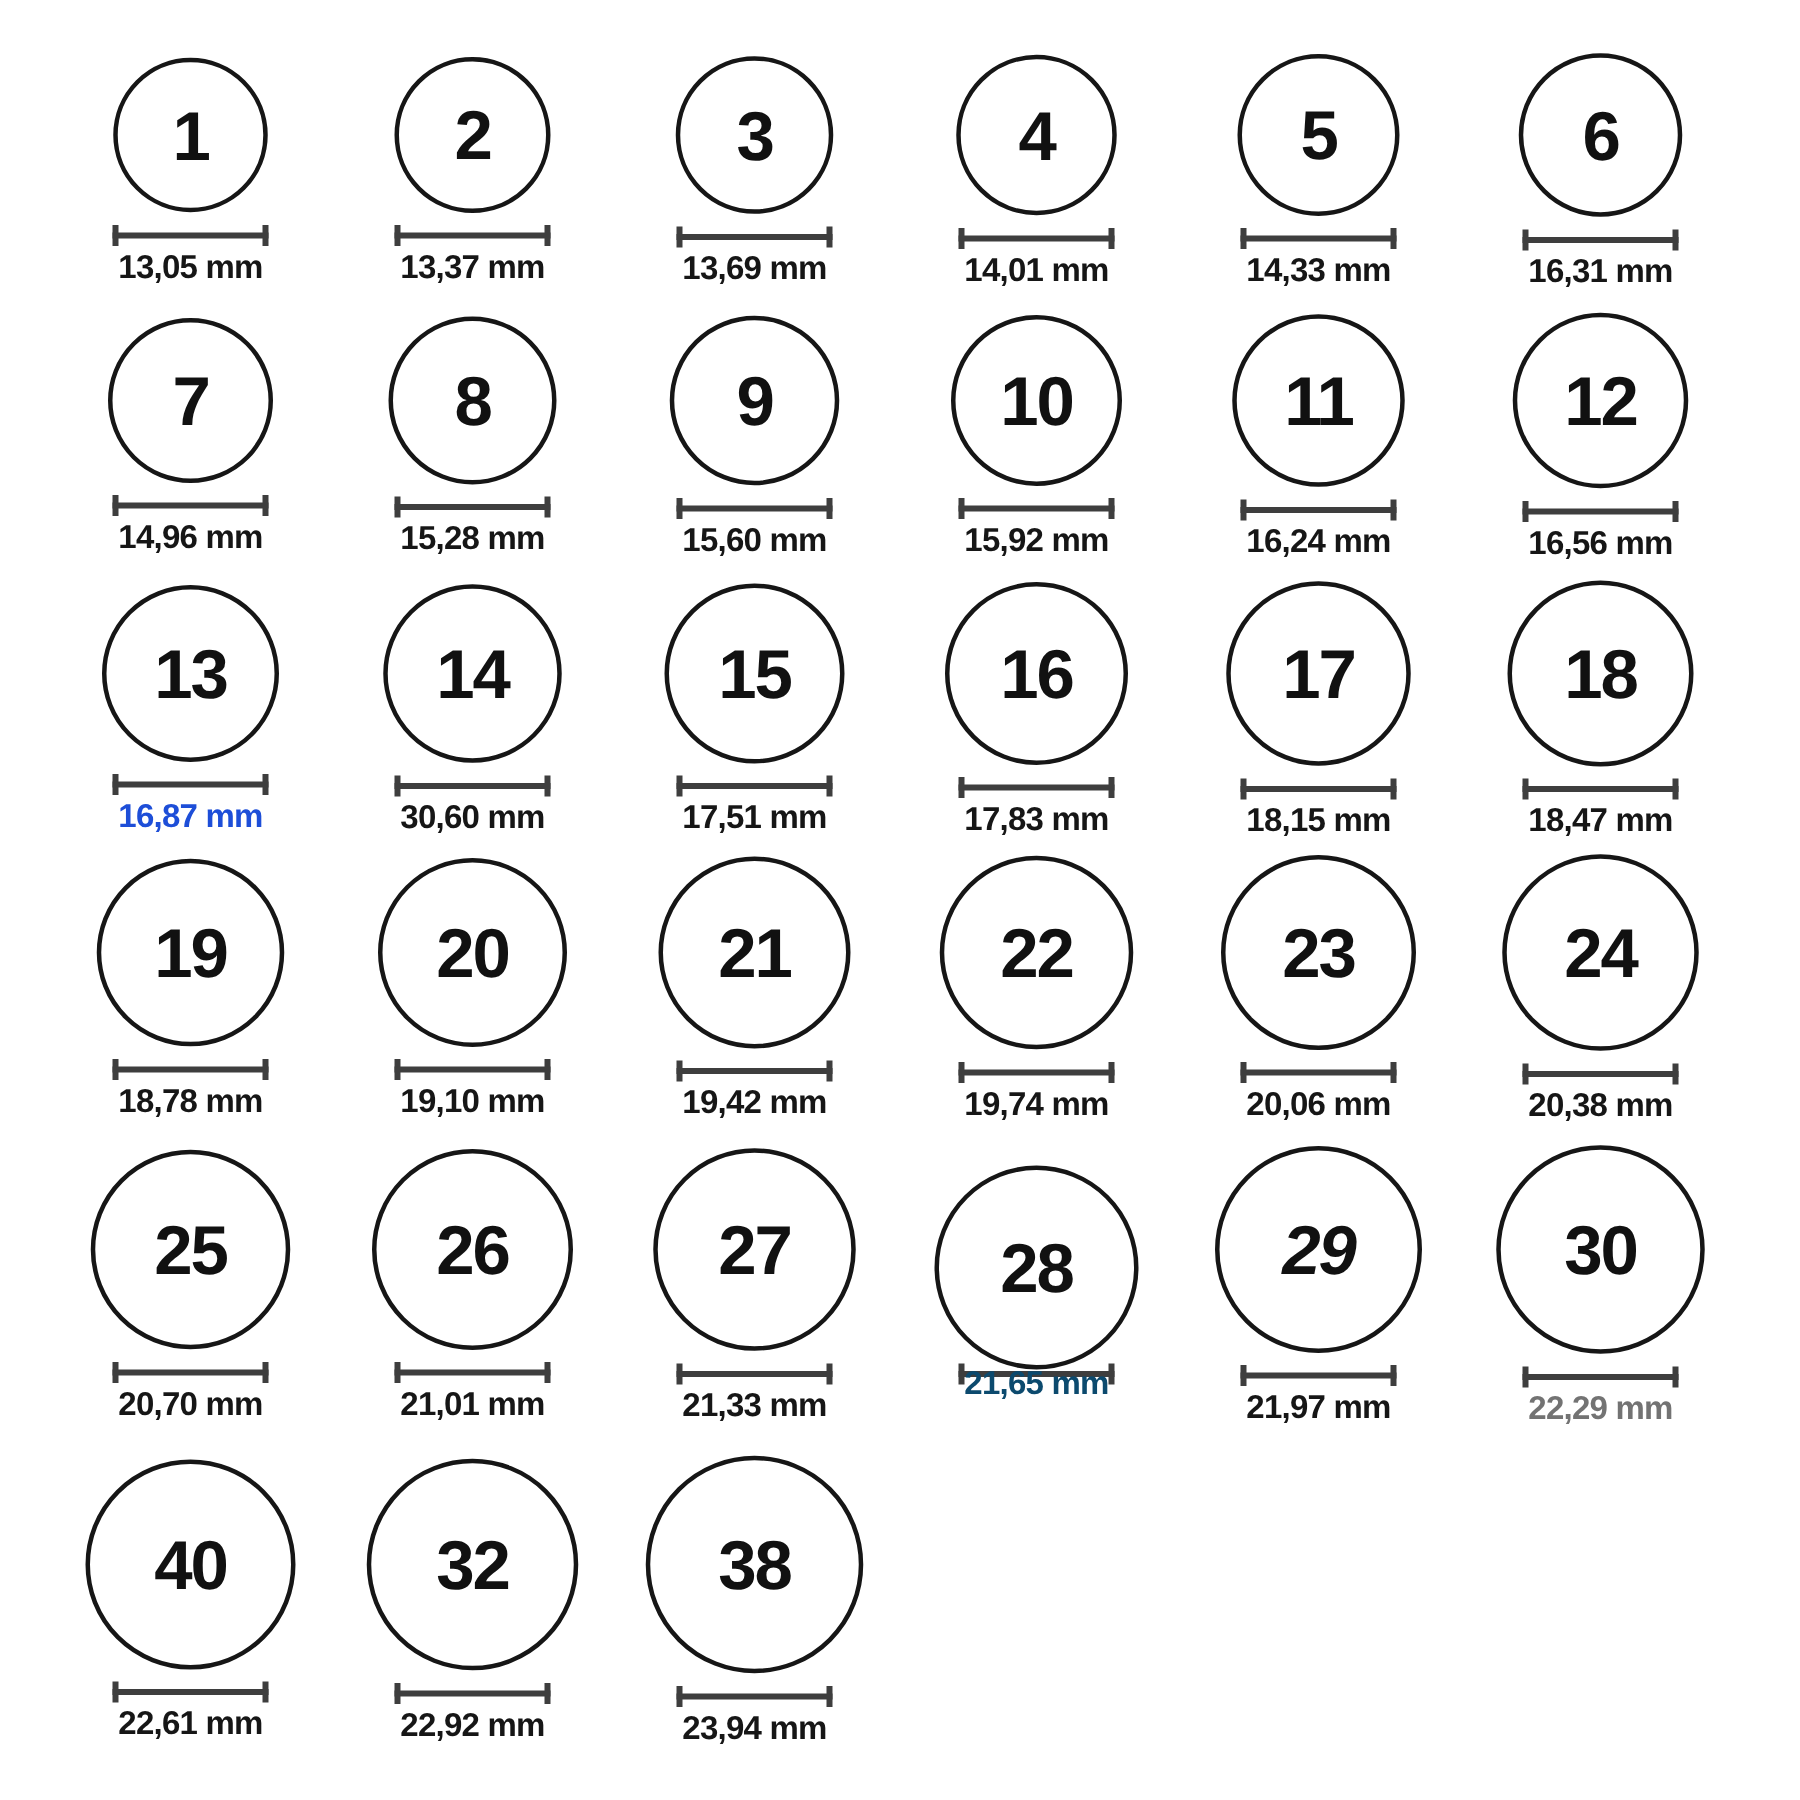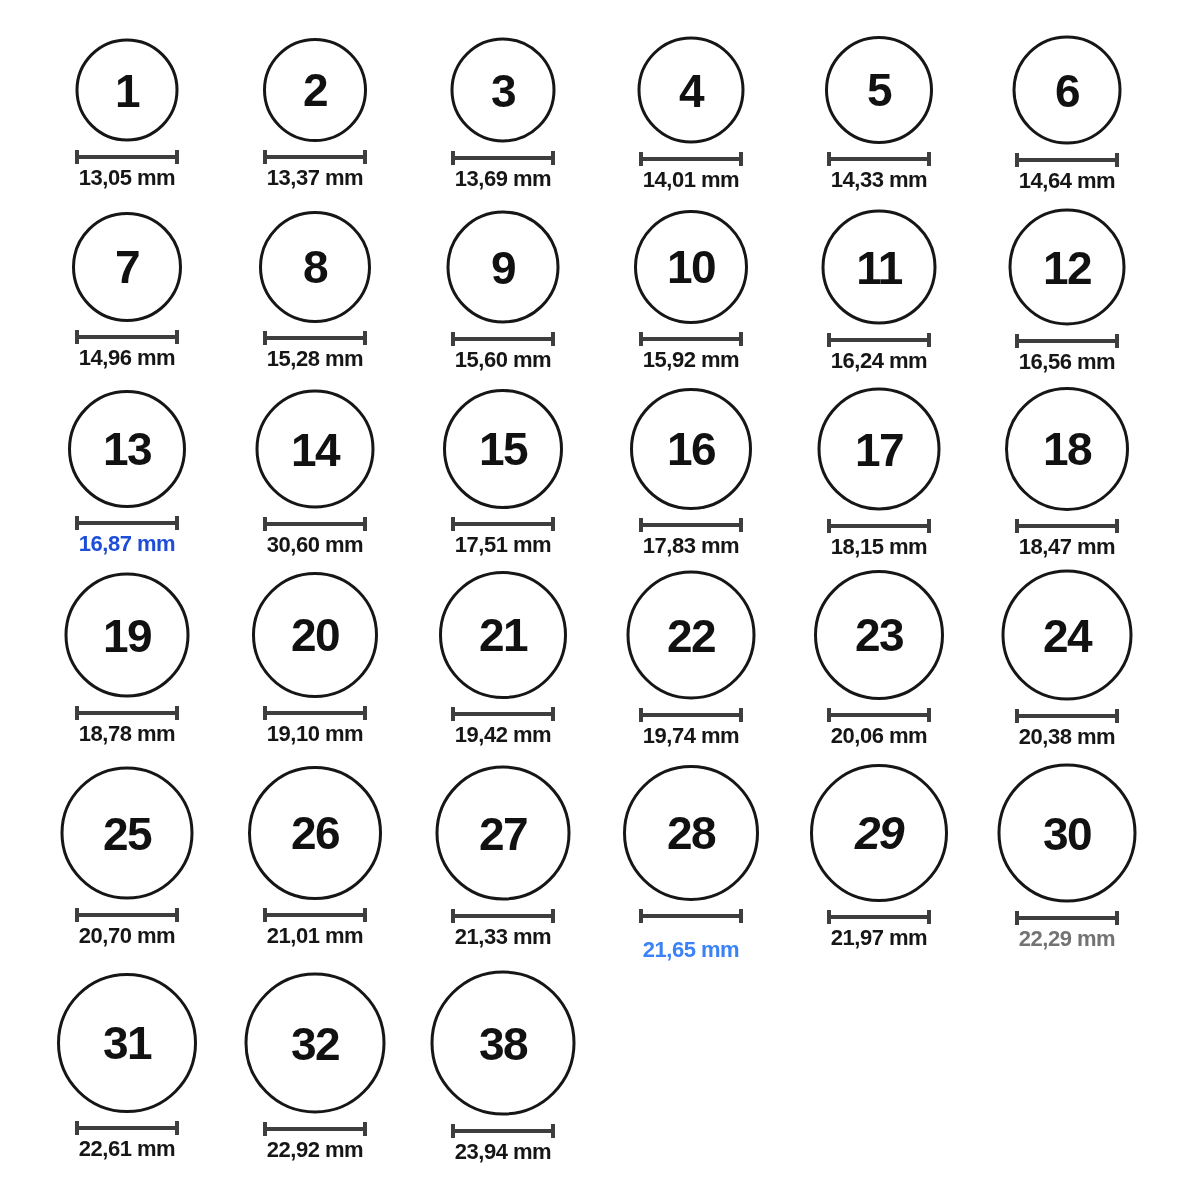--- a/index.html
+++ b/index.html
@@ -139,21 +139,21 @@
 
     <div class="ring" style="left: 1067px; top: 90px;">
       <div class="circle" style="width: 109px; height: 109px; left: 0px; top: 0px; border-color: rgb(22, 22, 22);">
         <span class="num">6</span>
       </div>
       <div class="bar" style="left: 0px; top: 62.5px;">
         <span class="tick l" style="background: rgb(62, 62, 62);"></span>
         <span class="line" style="background: rgb(62, 62, 62);"></span>
         <span class="tick r" style="background: rgb(62, 62, 62);"></span>
       </div>
-      <div class="label" style="left: 0px; top: 79.5px; color: rgb(22, 22, 22);">14,64 mm</div>
+      <div class="label" style="left: 0px; top: 79.5px; color: rgb(22, 22, 22);">16,31 mm</div>
     </div>
 
     <div class="ring" style="left: 127px; top: 267px;">
       <div class="circle" style="width: 110px; height: 110px; left: 0px; top: 0px; border-color: rgb(22, 22, 22);">
         <span class="num">7</span>
       </div>
       <div class="bar" style="left: 0px; top: 63px;">
         <span class="tick l" style="background: rgb(62, 62, 62);"></span>
         <span class="line" style="background: rgb(62, 62, 62);"></span>
         <span class="tick r" style="background: rgb(62, 62, 62);"></span>
@@ -395,29 +395,29 @@
       </div>
       <div class="bar" style="left: 0px; top: 75.5px;">
         <span class="tick l" style="background: rgb(62, 62, 62);"></span>
         <span class="line" style="background: rgb(62, 62, 62);"></span>
         <span class="tick r" style="background: rgb(62, 62, 62);"></span>
       </div>
       <div class="label" style="left: 0px; top: 92.5px; color: rgb(22, 22, 22);">21,33 mm</div>
     </div>
 
     <div class="ring" style="left: 691px; top: 833px;">
-      <div class="circle" style="width: 136px; height: 136px; left: 0px; top: 0px; border-color: rgb(22, 22, 22);">
+      <div class="circle" style="width: 136px; height: 136px; left: 0px; top: 12px; border-color: rgb(22, 22, 22);">
         <span class="num">28</span>
       </div>
       <div class="bar" style="left: 0px; top: 76px;">
         <span class="tick l" style="background: rgb(62, 62, 62);"></span>
         <span class="line" style="background: rgb(62, 62, 62);"></span>
         <span class="tick r" style="background: rgb(62, 62, 62);"></span>
       </div>
-      <div class="label" style="left: 0px; top: 106px; color: #3b82f6;">21,65 mm</div>
+      <div class="label" style="left: 0px; top: 78px; color: #0c4a6e;">21,65 mm</div>
     </div>
 
     <div class="ring" style="left: 879px; top: 833px;">
       <div class="circle" style="width: 138px; height: 138px; left: 0px; top: 0px; border-color: rgb(22, 22, 22); font-style: italic;">
         <span class="num">29</span>
       </div>
       <div class="bar" style="left: 0px; top: 77px;">
         <span class="tick l" style="background: rgb(62, 62, 62);"></span>
         <span class="line" style="background: rgb(62, 62, 62);"></span>
         <span class="tick r" style="background: rgb(62, 62, 62);"></span>
@@ -432,21 +432,21 @@
       <div class="bar" style="left: 0px; top: 77.5px;">
         <span class="tick l" style="background: rgb(62, 62, 62);"></span>
         <span class="line" style="background: rgb(62, 62, 62);"></span>
         <span class="tick r" style="background: rgb(62, 62, 62);"></span>
       </div>
       <div class="label" style="left: 0px; top: 94.5px; color: #737373;">22,29 mm</div>
     </div>
 
     <div class="ring" style="left: 127px; top: 1043px;">
       <div class="circle" style="width: 140px; height: 140px; left: 0px; top: 0px; border-color: rgb(22, 22, 22);">
-        <span class="num">31</span>
+        <span class="num">40</span>
       </div>
       <div class="bar" style="left: 0px; top: 78px;">
         <span class="tick l" style="background: rgb(62, 62, 62);"></span>
         <span class="line" style="background: rgb(62, 62, 62);"></span>
         <span class="tick r" style="background: rgb(62, 62, 62);"></span>
       </div>
       <div class="label" style="left: 0px; top: 95px; color: rgb(22, 22, 22);">22,61 mm</div>
     </div>
 
     <div class="ring" style="left: 315px; top: 1043px;">

